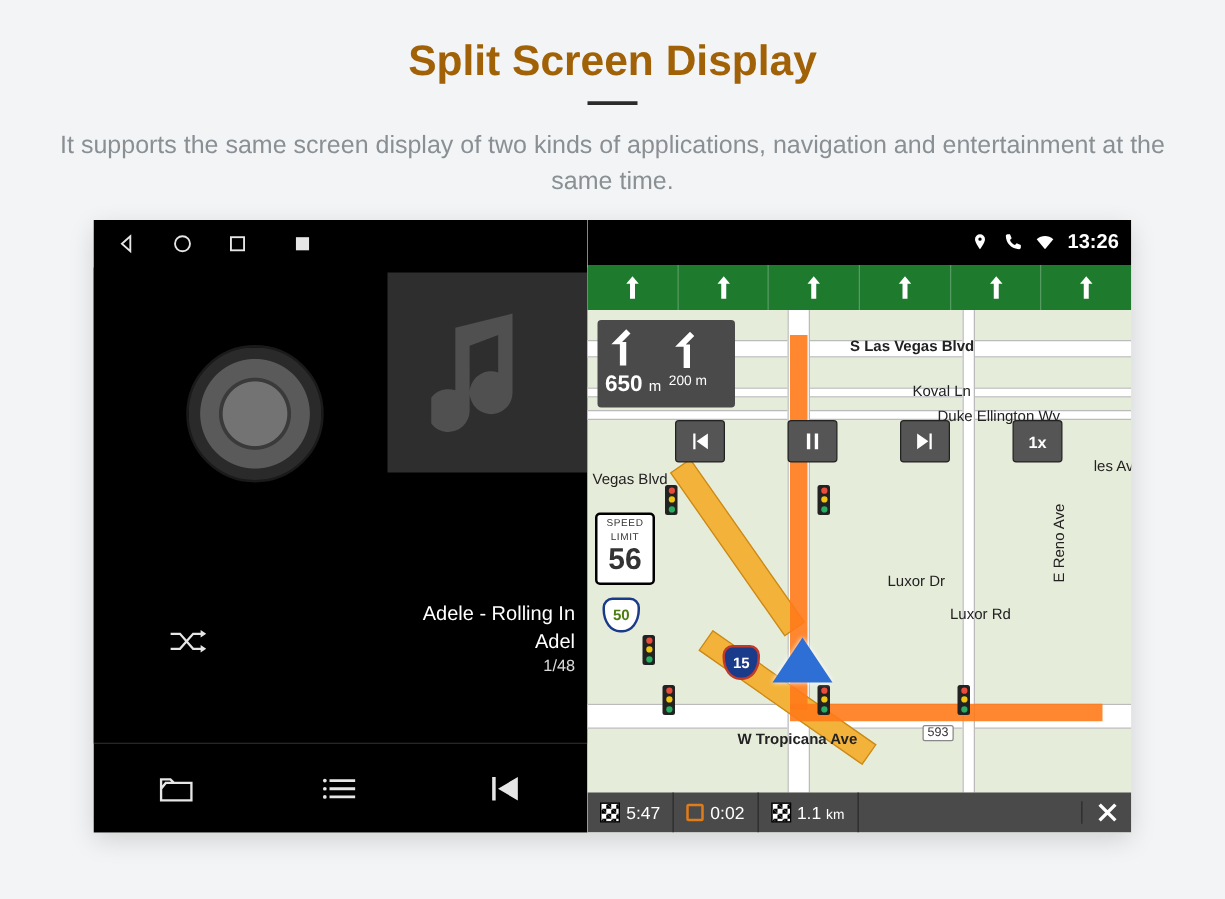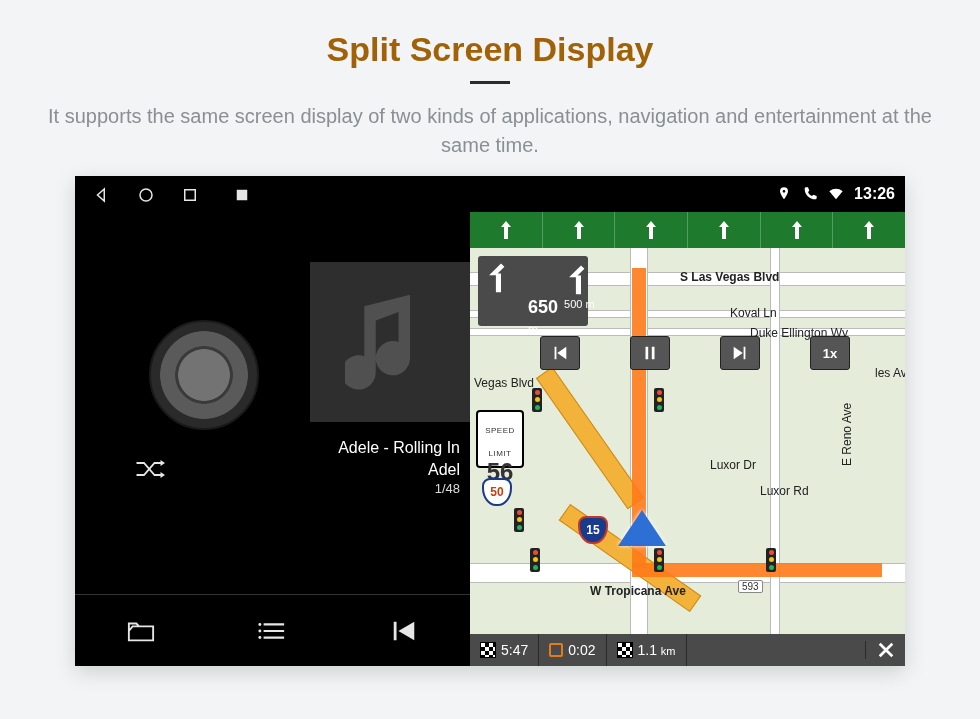--- a/index.html
+++ b/index.html
@@ -41,21 +41,20 @@
   }
   
   .music {
     width: 395px;
     height: 100%;
     background: #000;
     color: #fff;
     display: flex;
     flex-direction: column;
     position: relative;
-    gap: 44px;
   }
   .android-bar {
     height: 38px;
     display: flex;
     align-items: center;
     gap: 26px;
     padding-left: 18px;
   }
   .android-bar .sysicon { width: 18px; height: 18px; opacity: .9; }
   .music-art-zone {
@@ -221,21 +220,21 @@
     top: 8px; left: 8px;
     width: 110px; height: 70px;
     background: #4a4a4a;
     border-radius: 3px;
     color: #fff;
     font-size: 13px;
     padding: 4px 6px;
     display: flex;
     gap: 6px;
   }
-  .turn-badge .big { font-size: 18px; font-weight: 700; margin-left: 44px; }
+  .turn-badge .big { font-size: 18px; font-weight: 700; }
   .turn-badge svg { width: 34px; height: 34px; }
   .nav-ctrl {
     position: absolute;
     top: 88px;
     width: 40px; height: 34px;
     background: #555;
     border: 1px solid #222;
     border-radius: 3px;
     display: flex; align-items: center; justify-content: center;
   }
@@ -243,30 +242,30 @@
   .speed-limit {
     position: absolute;
     left: 6px; top: 162px;
     width: 48px; height: 58px;
     background: #fff;
     border: 2px solid #000;
     border-radius: 4px;
     text-align: center;
     font-family: Arial;
   }
-  .speed-limit .sl-t { font-size: 8px; line-height: 1; padding-top: 3px; letter-spacing: .5px; margin-top: 12px;}
+  .speed-limit .sl-t { font-size: 8px; line-height: 1; padding-top: 3px; letter-spacing: .5px;}
   .speed-limit .sl-n { font-size: 24px; font-weight: 800; line-height: 1; margin-top: 2px;}
   .shield {
     position: absolute;
     width: 30px; height: 28px;
     background: #fff;
     border: 2px solid #1a3a8a;
     border-radius: 8px 8px 14px 14px / 8px 8px 18px 18px;
     font-size: 12px; font-weight: 800;
-    color: #c2410c;
+    color: #4d7c0f;
     display: flex; align-items: center; justify-content: center;
   }
   .signal {
     position: absolute;
     width: 10px; height: 24px;
     background: #222;
     border-radius: 2px;
     display: flex; flex-direction: column; align-items: center; justify-content: space-around;
     padding: 1px 0;
   }
@@ -465,21 +464,21 @@
         <div>
           <svg viewBox="0 0 40 40">
               <path fill="#fff" d="M26 38V18H34L20 4 16 8l8 8h-4v22Z" transform="scale(-1,1) translate(-40,0)"></path>
             </svg>
           <div class="big"><span>650</span> <span style="font-size:12px;font-weight:400">m</span></div>
         </div>
         <div style="font-size:11px;padding-top:2px">
           <svg width="20" height="20" viewBox="0 0 40 40">
               <path fill="#fff" d="M14 38V18H6L20 4l4 4-8 8h4v22Z"></path>
             </svg>
-          <div><span>500</span> <span>m</span></div>
+          <div><span>200</span> <span>m</span></div>
         </div>
       </div>
 
       <div class="nav-ctrl" style="left:70px">
           <svg viewBox="0 0 20 20">
             <path d="M4 3h2v14H4zM17 3 7 10l10 7z"></path>
           </svg>
         </div>
       <div class="nav-ctrl" style="left:160px">
           <svg viewBox="0 0 20 20">

